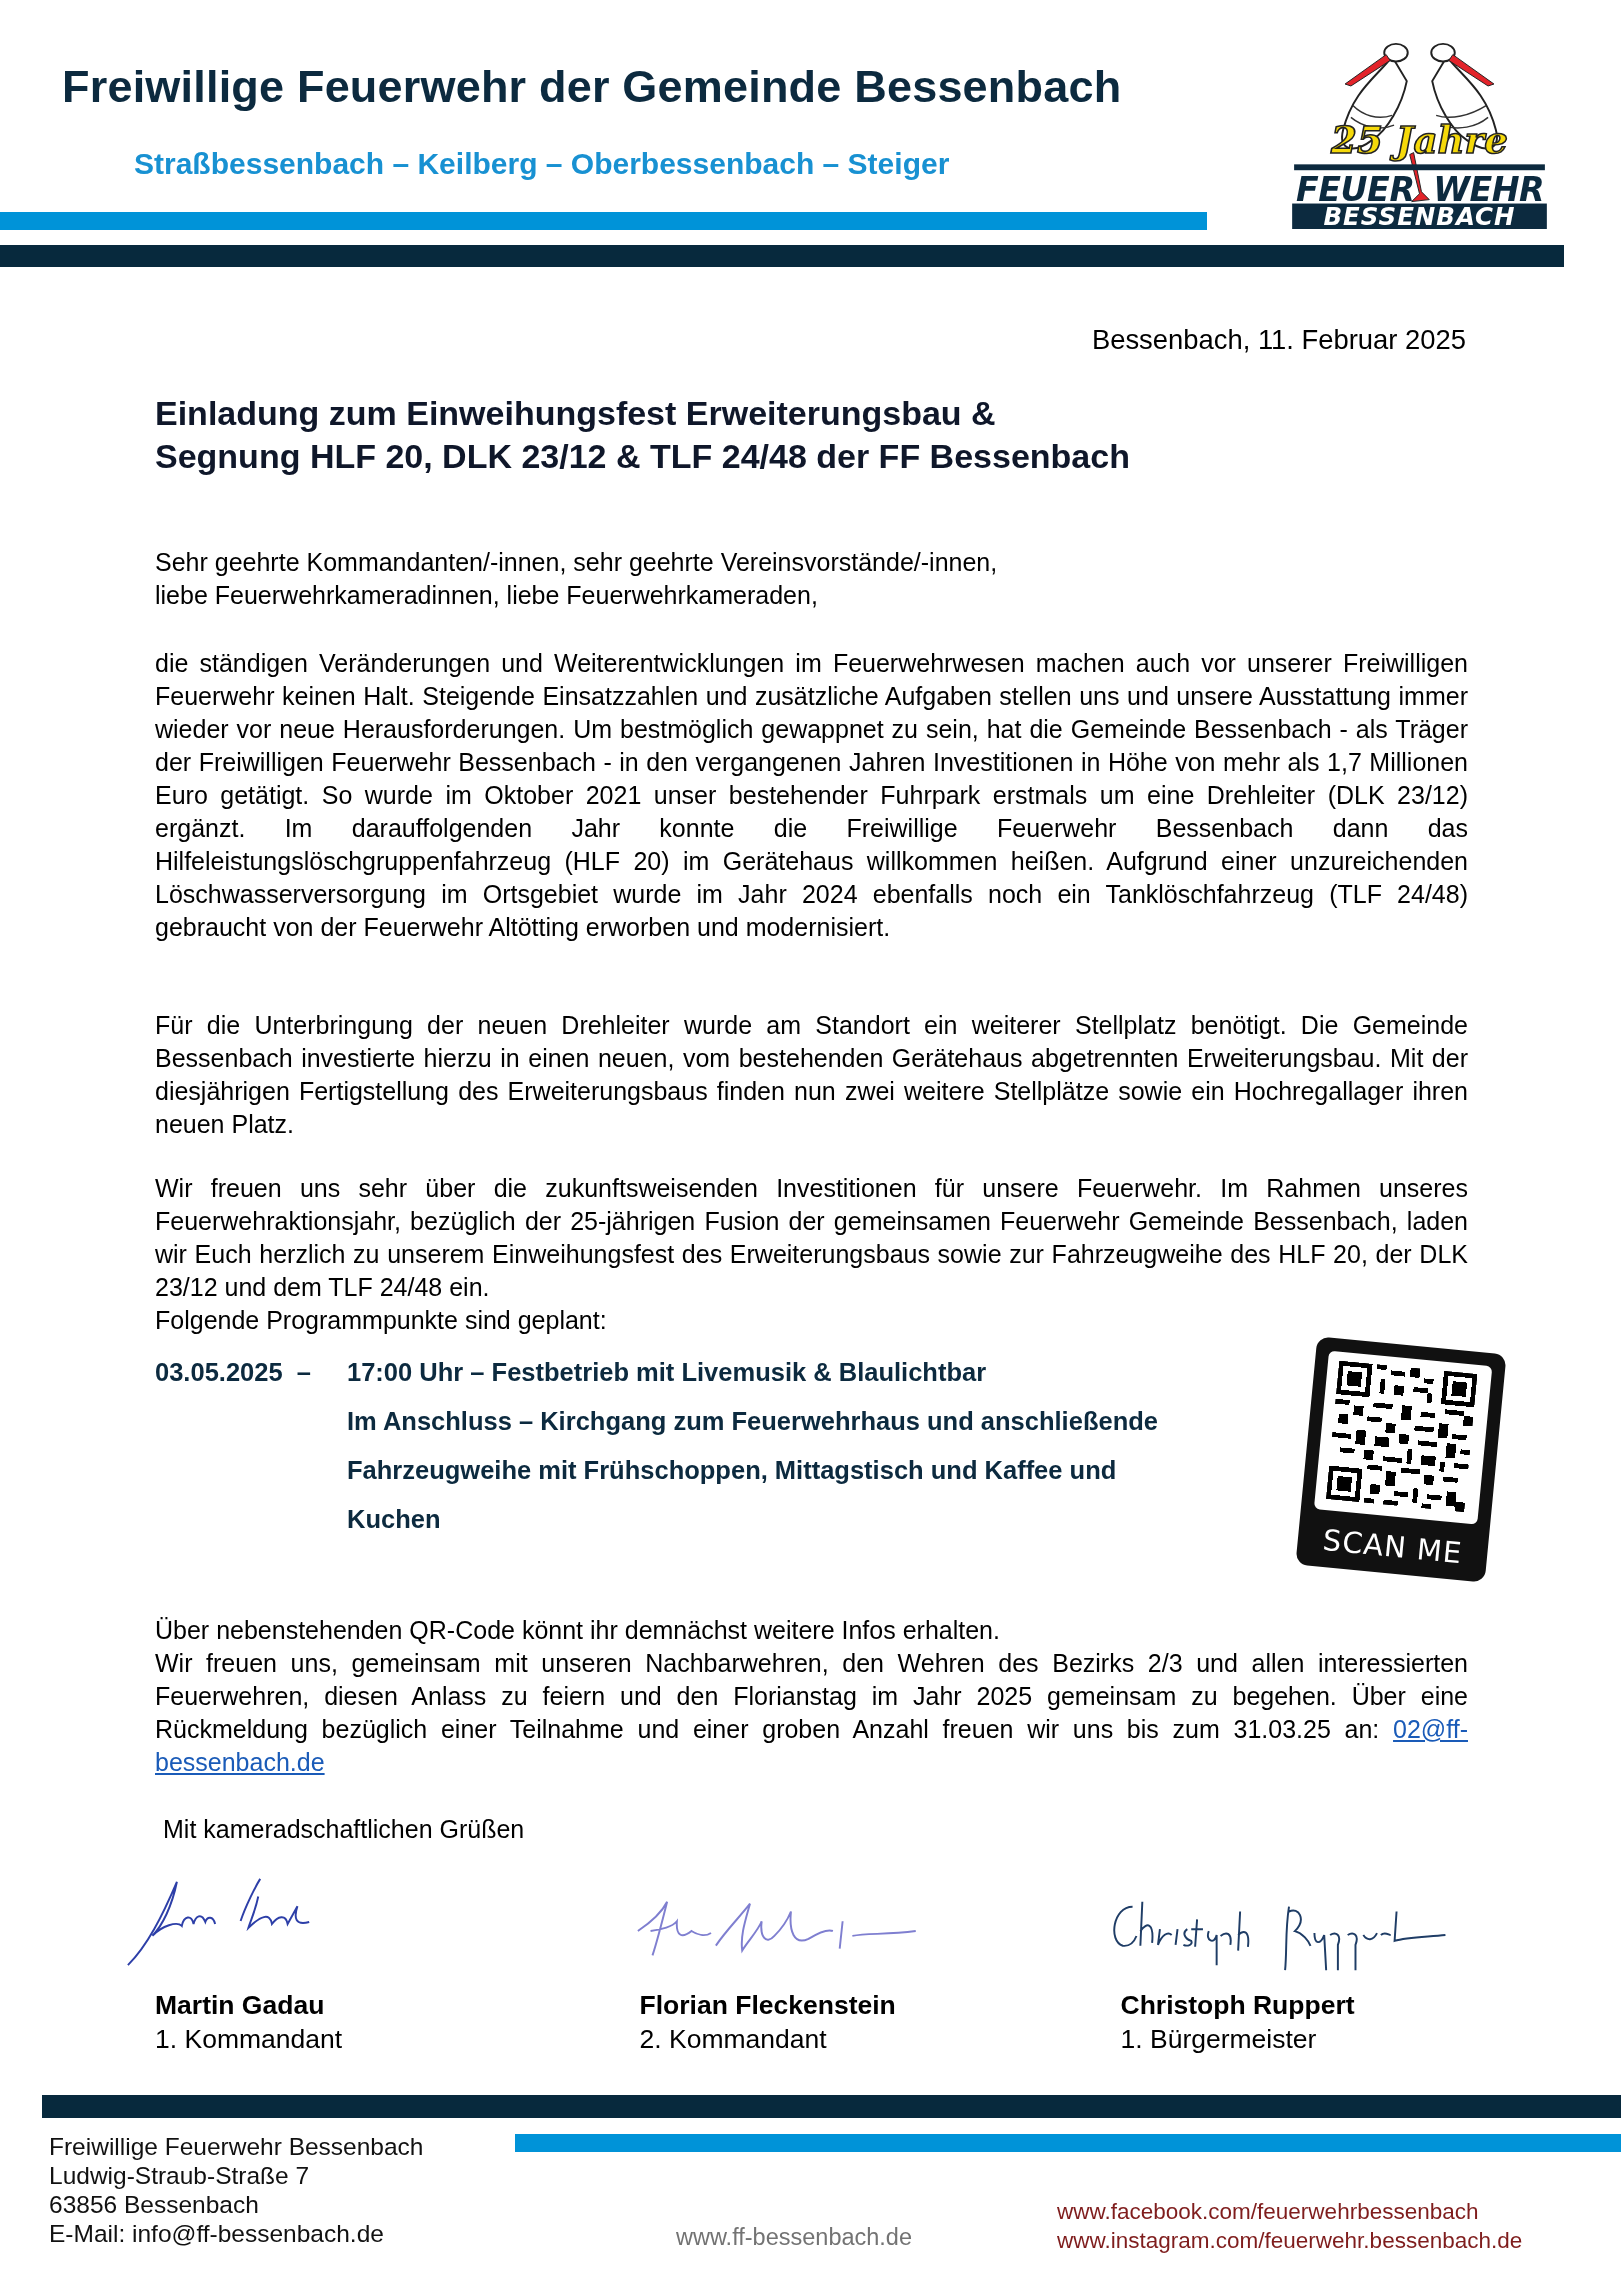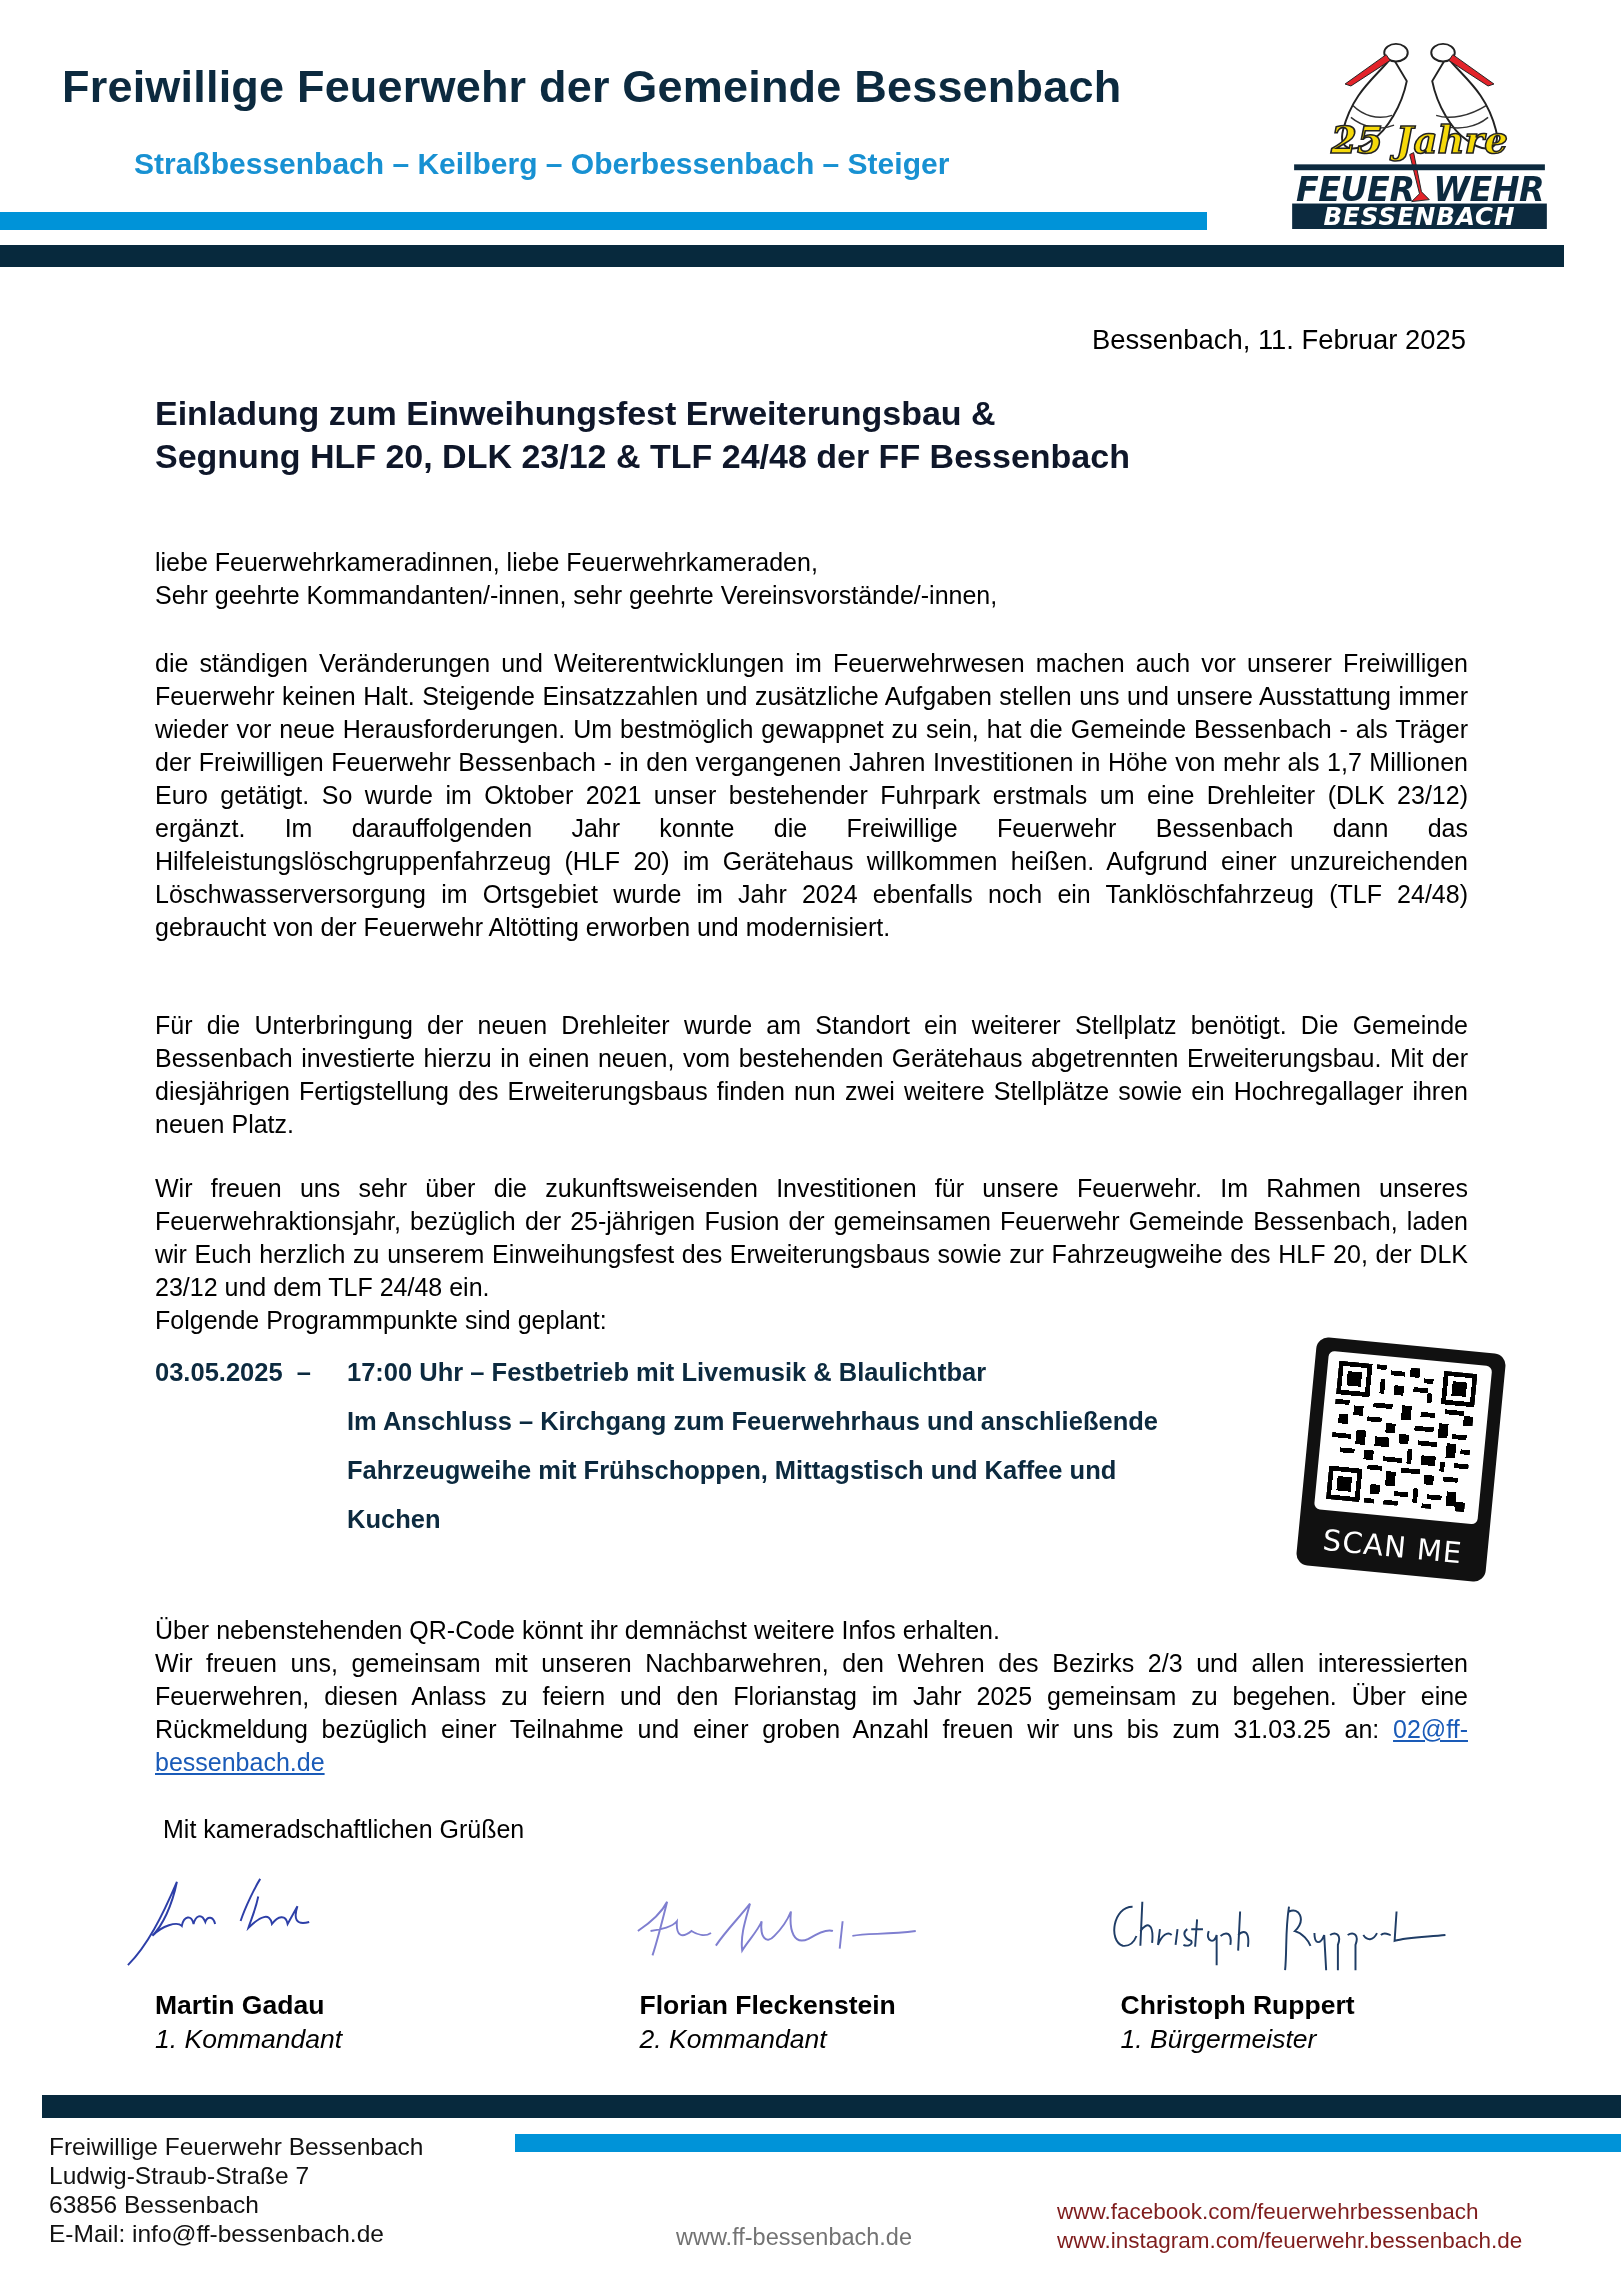--- a/index.html
+++ b/index.html
@@ -42,21 +42,21 @@
   .qr-label { position: absolute; left: 0; right: 0; bottom: 9.8px; text-align: center; color: #fff; font-size: 29px; font-family: "DejaVu Sans", sans-serif; letter-spacing: 1px; }
 
   .para4 { top: 1614px; }
   .email-link { color: #1a5bb8; text-decoration: underline; }
   .closing { left: 155px; top: 1815px; font-size: 25px; white-space: nowrap; margin-left: 8px; }
 
   
   .sig { position: absolute; }
   .sig-img { position: absolute; }
   .sig-name { position: absolute; font-size: 26.5px; font-weight: bold; white-space: nowrap; }
-  .sig-role { position: absolute; font-size: 26.5px; white-space: nowrap; font-style: italic; }
+  .sig-role { position: absolute; font-size: 26.5px; white-space: nowrap; }
 
   
   .bar-dark-bottom { left: 42px; top: 2095px; width: 1579px; height: 22.5px; background: #07293d; }
   .bar-blue-bottom { left: 515px; top: 2134px; width: 1107px; height: 17.6px; background: #0093d8; }
   .footer-addr { left: 49px; top: 2132px; font-size: 24.5px; line-height: 29px; color: #111; }
   .footer-addr div { white-space: nowrap; }
   .footer-web { left: 676px; top: 2224px; font-size: 23.5px; color: #737373; white-space: nowrap; }
   .footer-social { left: 1057px; top: 2197px; font-size: 22.5px; line-height: 29px; color: #7f1d1d; }
   .footer-social div { white-space: nowrap; }
 </style>
@@ -93,22 +93,22 @@
   </svg>
 </div>
 
 <div class="abs date-line">Bessenbach, 11. Februar 2025</div>
 <div class="abs subject">
   <div>Einladung zum Einweihungsfest Erweiterungsbau &amp;</div>
   <div>Segnung HLF 20, DLK 23/12 &amp; TLF 24/48 der FF Bessenbach</div>
 </div>
 
 <div class="abs body-text salutation">
+  <div>Sehr geehrte Kommandanten/-innen, sehr geehrte Vereinsvorstände/-innen,</div>
   <div>liebe Feuerwehrkameradinnen, liebe Feuerwehrkameraden,</div>
-  <div>Sehr geehrte Kommandanten/-innen, sehr geehrte Vereinsvorstände/-innen,</div>
 </div>
 
 <div class="abs body-text para1">
   <p>die ständigen Veränderungen und Weiterentwicklungen im Feuerwehrwesen machen auch vor unserer Freiwilligen Feuerwehr keinen Halt. Steigende Einsatzzahlen und zusätzliche Aufgaben stellen uns und unsere Ausstattung immer wieder vor neue Herausforderungen. Um bestmöglich gewappnet zu sein, hat die Gemeinde Bessenbach - als Träger der Freiwilligen Feuerwehr Bessenbach - in den vergangenen Jahren Investitionen in Höhe von mehr als 1,7 Millionen Euro getätigt. So wurde im Oktober 2021 unser bestehender Fuhrpark erstmals um eine Drehleiter (DLK 23/12) ergänzt. Im darauffolgenden Jahr konnte die Freiwillige Feuerwehr Bessenbach dann das Hilfeleistungslöschgruppenfahrzeug (HLF 20) im Gerätehaus willkommen heißen. Aufgrund einer unzureichenden Löschwasserversorgung im Ortsgebiet wurde im Jahr 2024 ebenfalls noch ein Tanklöschfahrzeug (TLF 24/48) gebraucht von der Feuerwehr Altötting erworben und modernisiert.</p>
 </div>
 <div class="abs body-text para2">
   <p>Für die Unterbringung der neuen Drehleiter wurde am Standort ein weiterer Stellplatz benötigt. Die Gemeinde Bessenbach investierte hierzu in einen neuen, vom bestehenden Gerätehaus abgetrennten Erweiterungsbau. Mit der diesjährigen Fertigstellung des Erweiterungsbaus finden nun zwei weitere Stellplätze sowie ein Hochregallager ihren neuen Platz.</p>
 </div>
 <div class="abs body-text para3">
   <p>Wir freuen uns sehr über die zukunftsweisenden Investitionen für unsere Feuerwehr. Im Rahmen unseres Feuerwehraktionsjahr, bezüglich der 25-jährigen Fusion der gemeinsamen Feuerwehr Gemeinde Bessenbach, laden wir Euch herzlich zu unserem Einweihungsfest des Erweiterungsbaus sowie zur Fahrzeugweihe des HLF 20, der DLK 23/12 und dem TLF 24/48 ein.</p>

